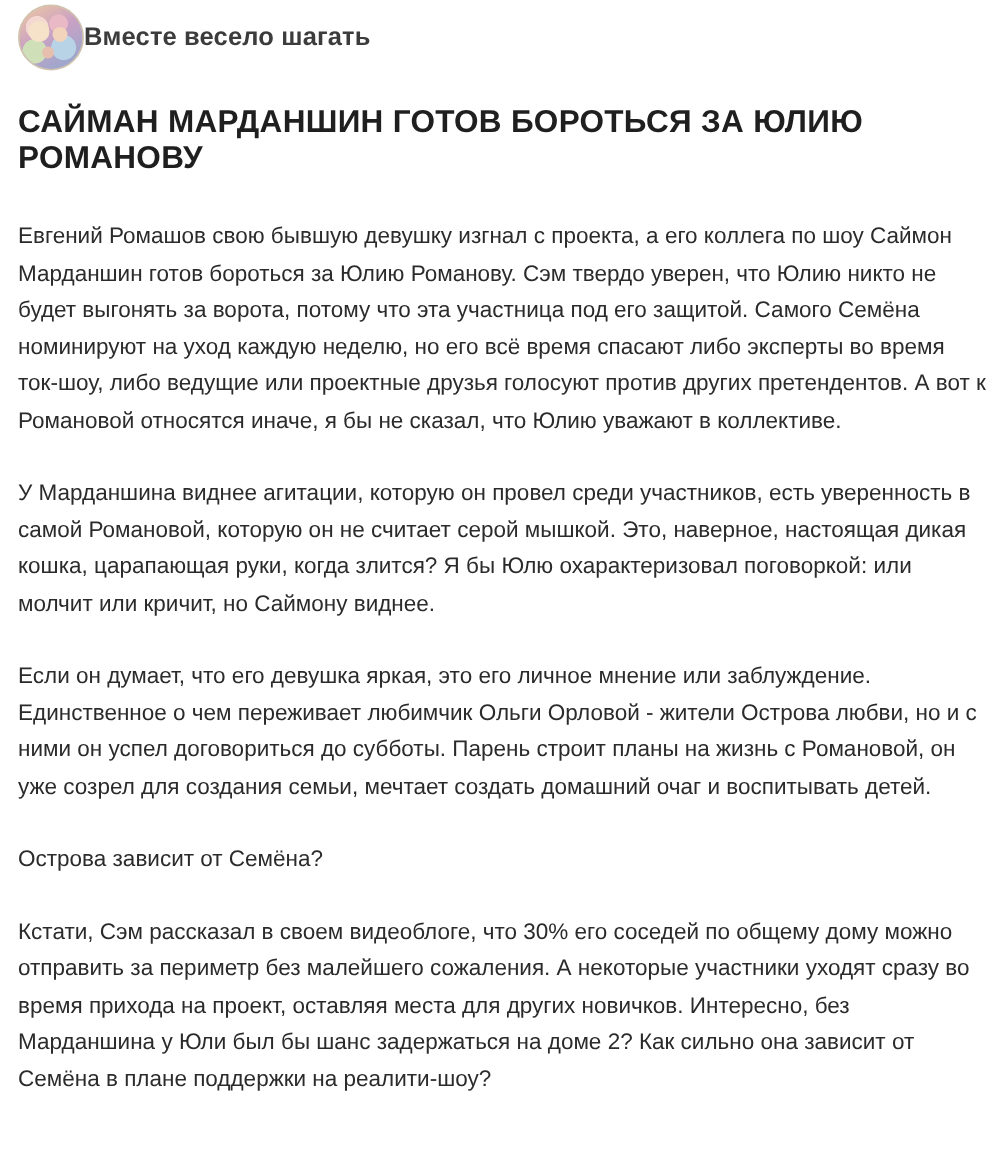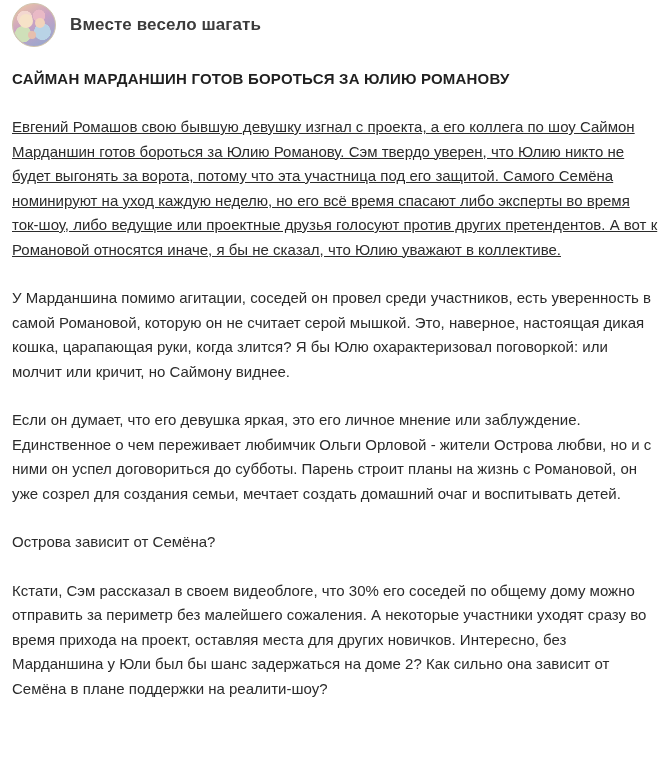--- a/index.html
+++ b/index.html
@@ -53,61 +53,59 @@
     left: 6px; top: 10px;
     width: 14px; height: 14px;
     border-radius: 50%;
     background: #f6e2c8;
     box-shadow: 14px 2px 0 -2px #f2d3bb, 6px 14px 0 -3px #e7bfae;
   }
   .blog-title {
     font-size: 17px;
     font-weight: bold;
     color: #3c3c3c;
-    margin-left: 14px;
     letter-spacing: 0.1px;
   }
   .article-title {
-    font-size: 15px;
+    font-size: 21px;
     font-weight: bold;
     color: #1f1f1f;
     margin: 22px 0 0 2px;
     letter-spacing: 0.2px;
   }
   .body-text {
     margin: 0 2px;
   }
   .body-text p {
     font-size: 15px;
     line-height: 24.5px;
     color: #2b2b2b;
     margin: 24px 0 0 0;
     text-align: left;
   }
   .body-text p.first {
     margin-top: 28px;
-    text-decoration: underline;
   }
 </style>
 </head>
 <body>
 
 <div class="page">
 
   <div class="header">
     <div class="avatar">
       <div class="a1"></div>
       <div class="a2"></div>
     </div>
     <div class="blog-title">Вместе весело шагать</div>
   </div>
 
   <div class="article-title">САЙМАН МАРДАНШИН ГОТОВ БОРОТЬСЯ ЗА ЮЛИЮ РОМАНОВУ</div>
 
   <div class="body-text">
     <p class="first">Евгений Ромашов свою бывшую девушку изгнал с проекта, а его коллега по шоу Саймон Марданшин готов бороться за Юлию Романову. Сэм твердо уверен, что Юлию никто не будет выгонять за ворота, потому что эта участница под его защитой. Самого Семёна номинируют на уход каждую неделю, но его всё время спасают либо эксперты во время ток-шоу, либо ведущие или проектные друзья голосуют против других претендентов. А вот к Романовой относятся иначе, я бы не сказал, что Юлию уважают в коллективе.</p>
-    <p>У Марданшина помимо агитации, соседей он провел среди участников, есть уверенность в самой Романовой, которую он не считает серой мышкой. Это, наверное, настоящая дикая кошка, царапающая руки, когда злится? Я бы Юлю охарактеризовал поговоркой: или молчит или кричит, но Саймону виднее.</p>
+    <p>У Марданшина виднее агитации, которую он провел среди участников, есть уверенность в самой Романовой, которую он не считает серой мышкой. Это, наверное, настоящая дикая кошка, царапающая руки, когда злится? Я бы Юлю охарактеризовал поговоркой: или молчит или кричит, но Саймону виднее.</p>
     <p>Если он думает, что его девушка яркая, это его личное мнение или заблуждение. Единственное о чем переживает любимчик Ольги Орловой - жители Острова любви, но и с ними он успел договориться до субботы. Парень строит планы на жизнь с Романовой, он уже созрел для создания семьи, мечтает создать домашний очаг и воспитывать детей.</p>
     <p>Острова зависит от Семёна?</p>
     <p>Кстати, Сэм рассказал в своем видеоблоге, что 30% его соседей по общему дому можно отправить за периметр без малейшего сожаления. А некоторые участники уходят сразу во время прихода на проект, оставляя места для других новичков. Интересно, без Марданшина у Юли был бы шанс задержаться на доме 2? Как сильно она зависит от Семёна в плане поддержки на реалити-шоу?</p>
   </div>
 
 </div>
 
 </body></html>

